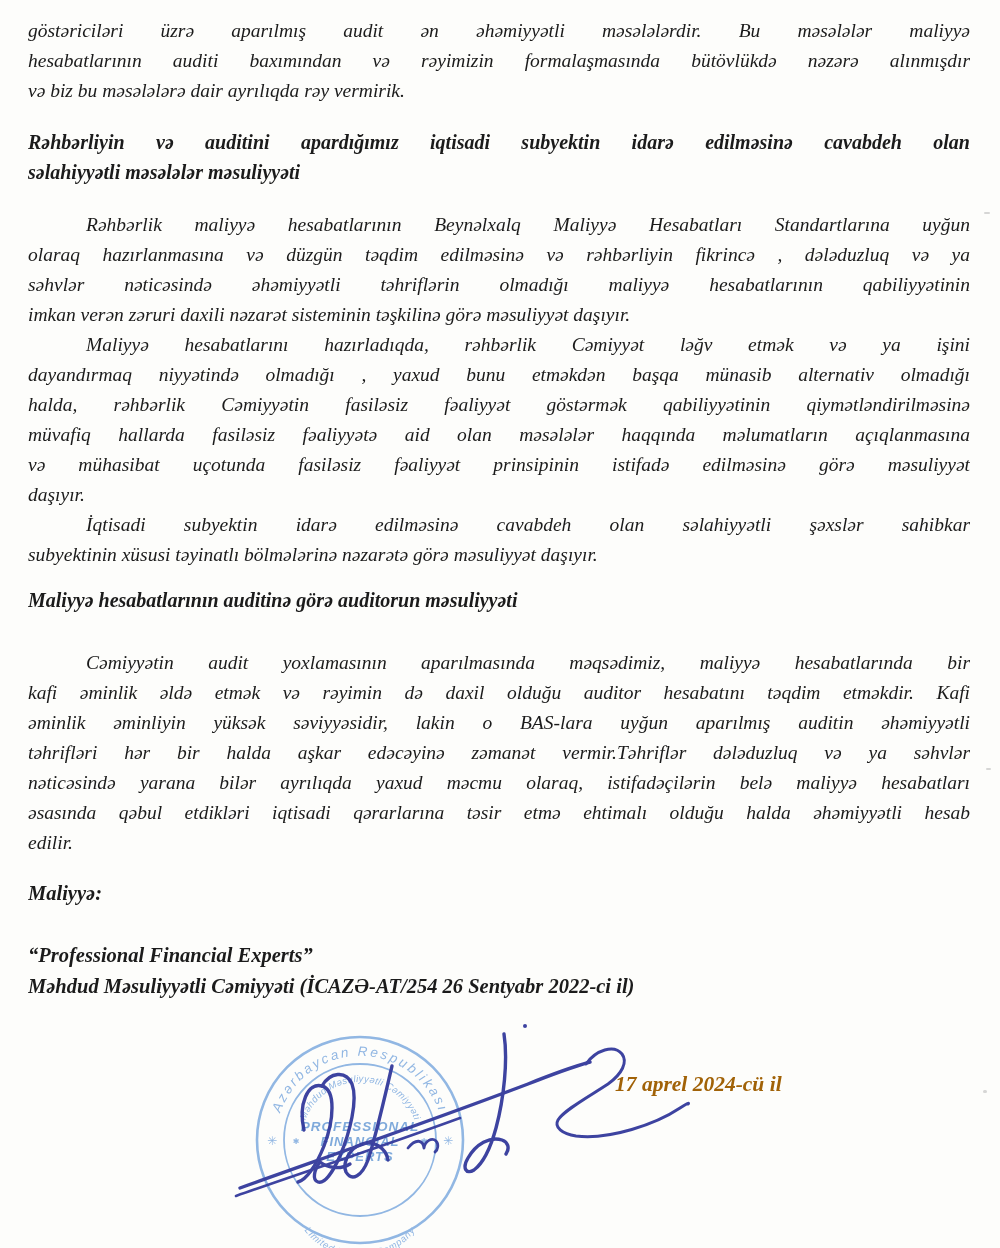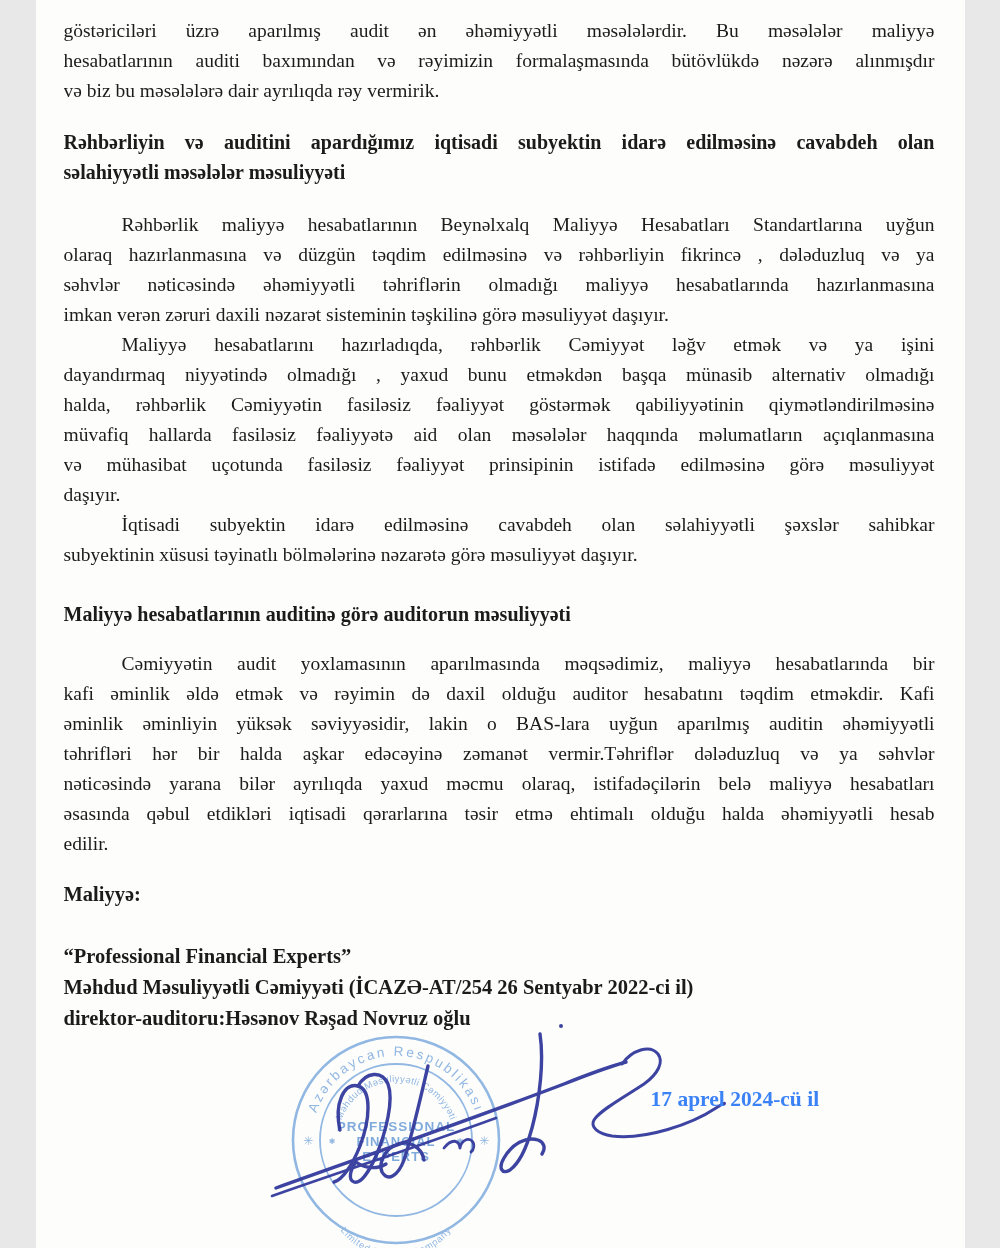--- a/index.html
+++ b/index.html
@@ -1,49 +1,49 @@
 <!DOCTYPE html>
 <html><head>
 <meta charset="utf-8">
 <style>
   html,body{margin:0;padding:0;background:#e8e8e8;}
   .page{
     position:relative;
-    width:929px;height:1248px;
+    width:1000px;height:1248px;
     margin:0 auto;
     background:#fdfdfb;
     font-family:"Liberation Serif","DejaVu Serif",serif;
     color:#1b1b1b;
     overflow:hidden;
+    font-style:italic;
   }
   .content{padding:16px 30px 0 28px;}
   .para{margin:0;}
   .line{
     font-size:19.5px;
     line-height:30px;
     height:30px;
     overflow:hidden;
     white-space:normal;
   }
   .jl{text-align:justify;text-align-last:justify;}
   .indent{text-indent:58px;}
   .heading .line{font-weight:bold;font-size:20px;}
   #h1{margin-top:21px;}
   #p1{margin-top:23px;}
-  #h2{margin-top:29px;}
-  #p4{margin-top:20px;}
+  #h2{margin-top:15px;}
+  #p4{margin-top:33px;}
   #executor{margin-top:20px;}
   #executor .line{font-weight:bold;font-size:20.5px;}
   #sigblock{margin-top:32px;}
   #sigblock .line{font-weight:bold;font-size:20.5px;line-height:31px;height:31px;}
   .date{
     position:absolute;left:615px;top:1072px;
-    font-weight:bold;font-size:21.5px;color:#3b82f6;
+    font-weight:bold;font-size:21.5px;color:#a16207;
     white-space:nowrap;
-    margin-top:15px;
   }
   .stampsvg{position:absolute;left:228px;top:1012px;width:500px;height:236px;}
   .stamp-arc-text{
     font-family:"Liberation Sans","DejaVu Sans",sans-serif;
     fill:#7fabdf;
   }
   .stamp-center-text{
     font-family:"Liberation Sans","DejaVu Sans",sans-serif;
     font-weight:bold;fill:#6a9cd6;
   }
@@ -62,21 +62,21 @@
     </div>
 
     <div class="para heading" id="h1">
       <div class="line jl">Rəhbərliyin və auditini apardığımız iqtisadi subyektin idarə edilməsinə cavabdeh olan</div>
       <div class="line">səlahiyyətli məsələlər məsuliyyəti</div>
     </div>
 
     <div class="para" id="p1">
       <div class="line jl indent">Rəhbərlik maliyyə hesabatlarının Beynəlxalq Maliyyə Hesabatları Standartlarına uyğun</div>
       <div class="line jl">olaraq hazırlanmasına və düzgün təqdim edilməsinə və rəhbərliyin fikrincə , dələduzluq və ya</div>
-      <div class="line jl">səhvlər nəticəsində əhəmiyyətli təhriflərin olmadığı maliyyə hesabatlarında hazırlanmasına</div>
+      <div class="line jl">səhvlər nəticəsində əhəmiyyətli təhriflərin olmadığı maliyyə hesabatlarının qabiliyyətinin</div>
       <div class="line">imkan verən zəruri daxili nəzarət sisteminin təşkilinə görə məsuliyyət daşıyır.</div>
     </div>
 
     <div class="para" id="p2">
       <div class="line jl indent">Maliyyə hesabatlarını hazırladıqda, rəhbərlik Cəmiyyət ləğv etmək və ya işini</div>
       <div class="line jl">dayandırmaq niyyətində olmadığı , yaxud bunu etməkdən başqa münasib alternativ olmadığı</div>
       <div class="line jl">halda, rəhbərlik Cəmiyyətin fasiləsiz fəaliyyət göstərmək qabiliyyətinin qiymətləndirilməsinə</div>
       <div class="line jl">müvafiq hallarda fasiləsiz fəaliyyətə aid olan məsələlər haqqında məlumatların açıqlanmasına</div>
       <div class="line jl">və mühasibat uçotunda fasiləsiz fəaliyyət prinsipinin istifadə edilməsinə görə məsuliyyət</div>
       <div class="line">daşıyır.</div>
@@ -101,21 +101,20 @@
       <div class="line">edilir.</div>
     </div>
 
     <div class="para heading" id="executor">
       <div class="line">Maliyyə:</div>
     </div>
 
     <div class="para" id="sigblock">
       <div class="line">“Professional Financial Experts”</div>
       <div class="line">Məhdud Məsuliyyətli Cəmiyyəti (İCAZƏ-AT/254 26 Sentyabr 2022-ci il)</div>
-      <div class="line">direktor-auditoru:Həsənov Rəşad Novruz oğlu</div>
     </div>
   </div>
 
   <svg class="stampsvg" viewBox="0 0 500 236" aria-hidden="true">
     <defs>
       <path id="arcOT" d="M 53.1 156.7 A 84 84 0 1 1 210.9 156.7" fill="none"></path>
       <path id="arcOB" d="M 40.8 161.2 A 97 97 0 1 0 223.2 161.2" fill="none"></path>
       <path id="arcIT" d="M 74.9 138.1 A 58 58 0 1 1 189.1 138.1" fill="none"></path>
       <path id="arcIB" d="M 66.2 151.9 A 70 70 0 1 0 197.8 151.9" fill="none"></path>
     </defs>

